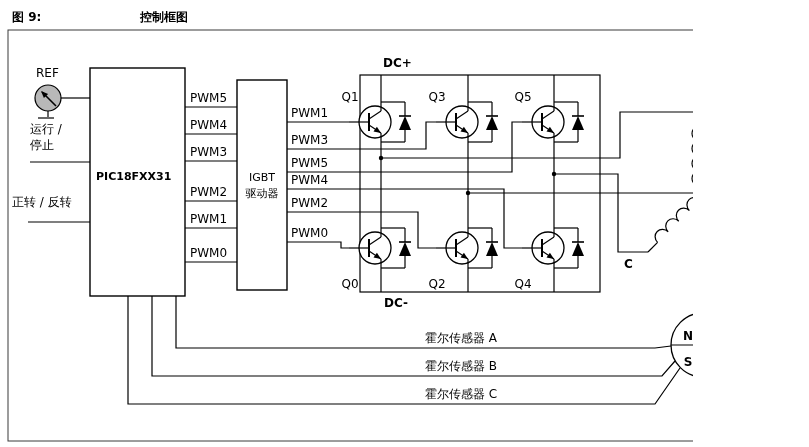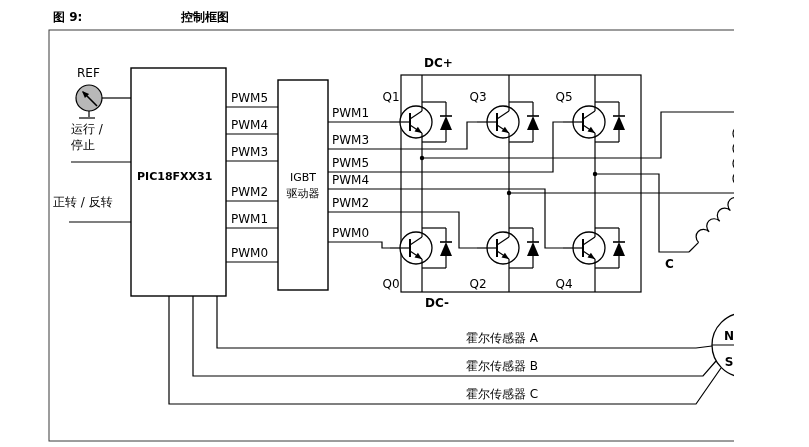--- a/index.html
+++ b/index.html
@@ -1,16 +1,16 @@
 <!DOCTYPE html>
 <html><head>
 <meta charset="utf-8">
 <style>
   html,body{margin:0;padding:0;background:#fff;}
-  .page{width:693px;height:447px;position:relative;background:#fff;overflow:hidden;margin-left:41px;}
+  .page{width:693px;height:447px;position:relative;background:#fff;overflow:hidden;}
   svg{display:block;}
   text{font-family:"DejaVu Sans","Liberation Sans",sans-serif;font-size:12px;fill:#000;}
   .b{font-weight:bold;}
   .s11{font-size:11px;}
   .mid{text-anchor:middle;}
   .frame{fill:none;stroke:#3a3a3a;stroke-width:1;}
   .box{fill:#fff;stroke:#000;stroke-width:1.4;}
   g.w line, g.w polyline, g.w path{stroke:#000;stroke-width:1.2;fill:none;}
   .dot{fill:#000;stroke:none;}
 </style>

